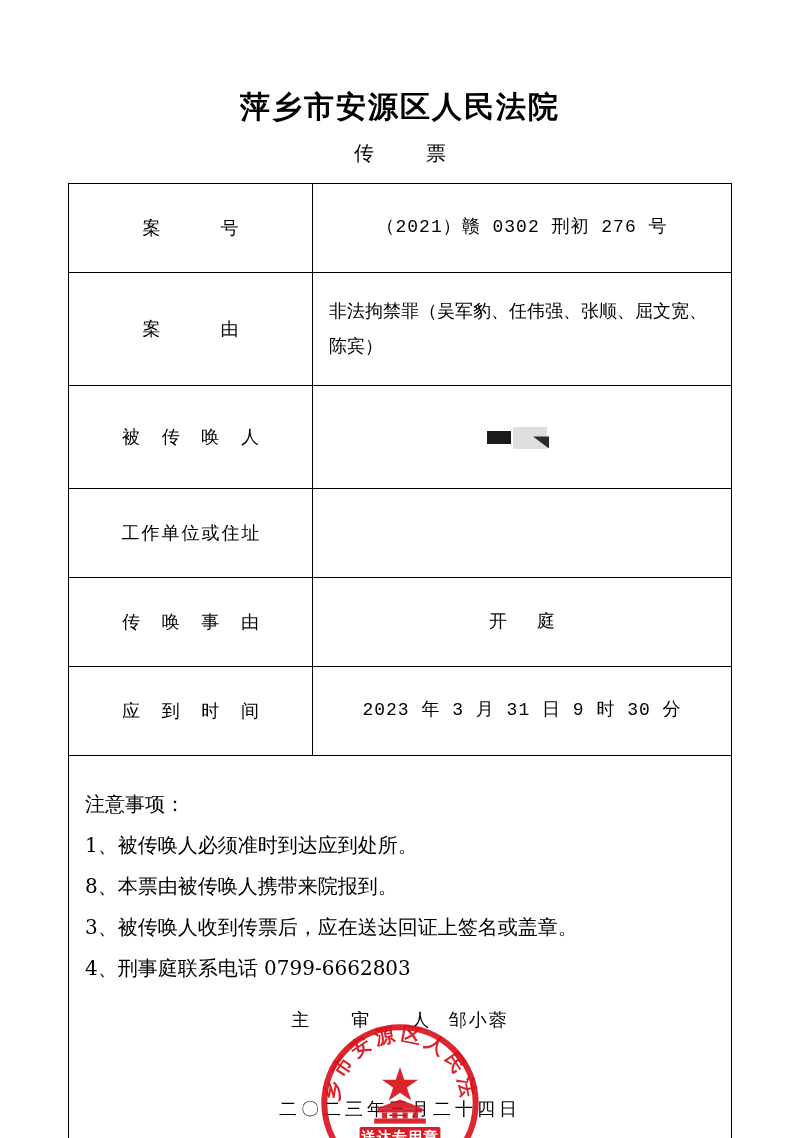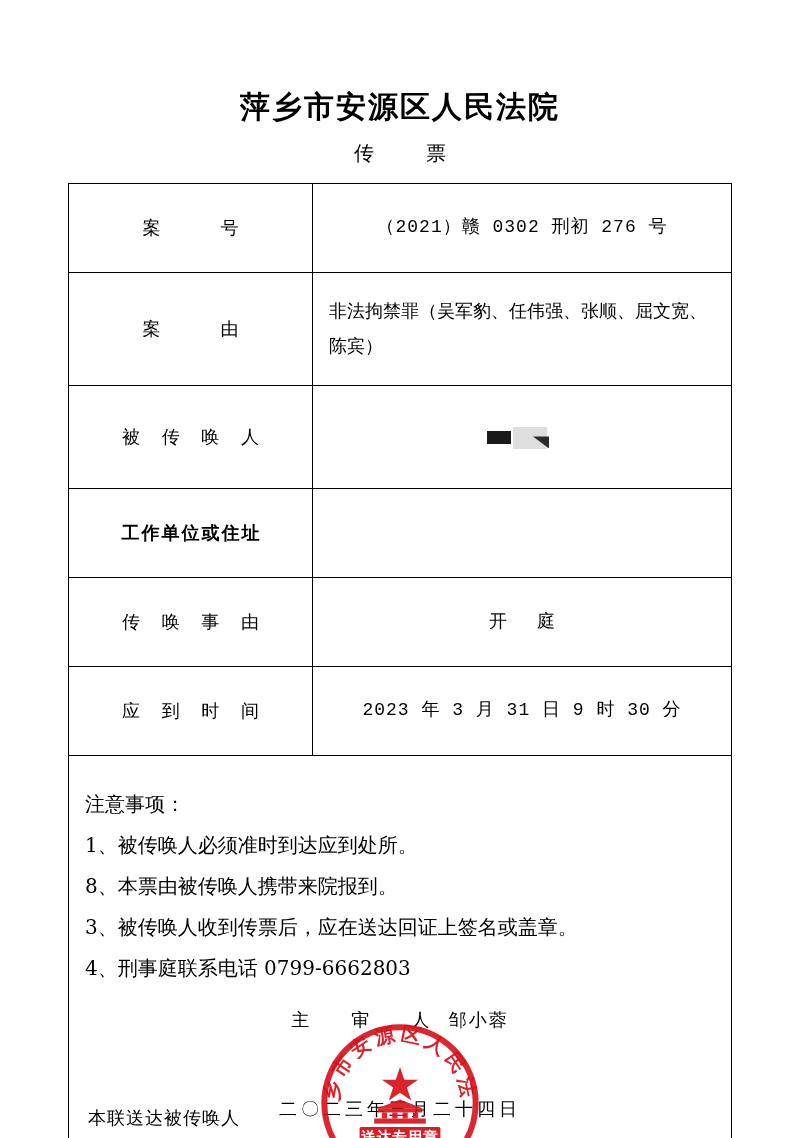--- a/index.html
+++ b/index.html
@@ -55,21 +55,20 @@
     width: 211px;
     text-align: center;
     letter-spacing: 8px;
     text-indent: 8px;
     height: 56px;
     white-space: nowrap;
   }
   td.label.tight {
     letter-spacing: 2px;
     text-indent: 2px;
-    font-weight: bold;
   }
   td.value {
     padding: 8px 16px;
     line-height: 1.9;
   }
   td.value.center {
     text-align: center;
     letter-spacing: 6px;
     text-indent: 6px;
   }
@@ -256,14 +255,13 @@
               <span>代理书记员</span>
               <span style="display:inline-block;width:22px"></span>
               <span>黄若璇</span>
             </div>
           </div>
         </td>
       </tr>
     </tbody>
   </table>
 
-  <div class="footer-note">本联送达被传唤人</div>
 </div>
 
 </body></html>

